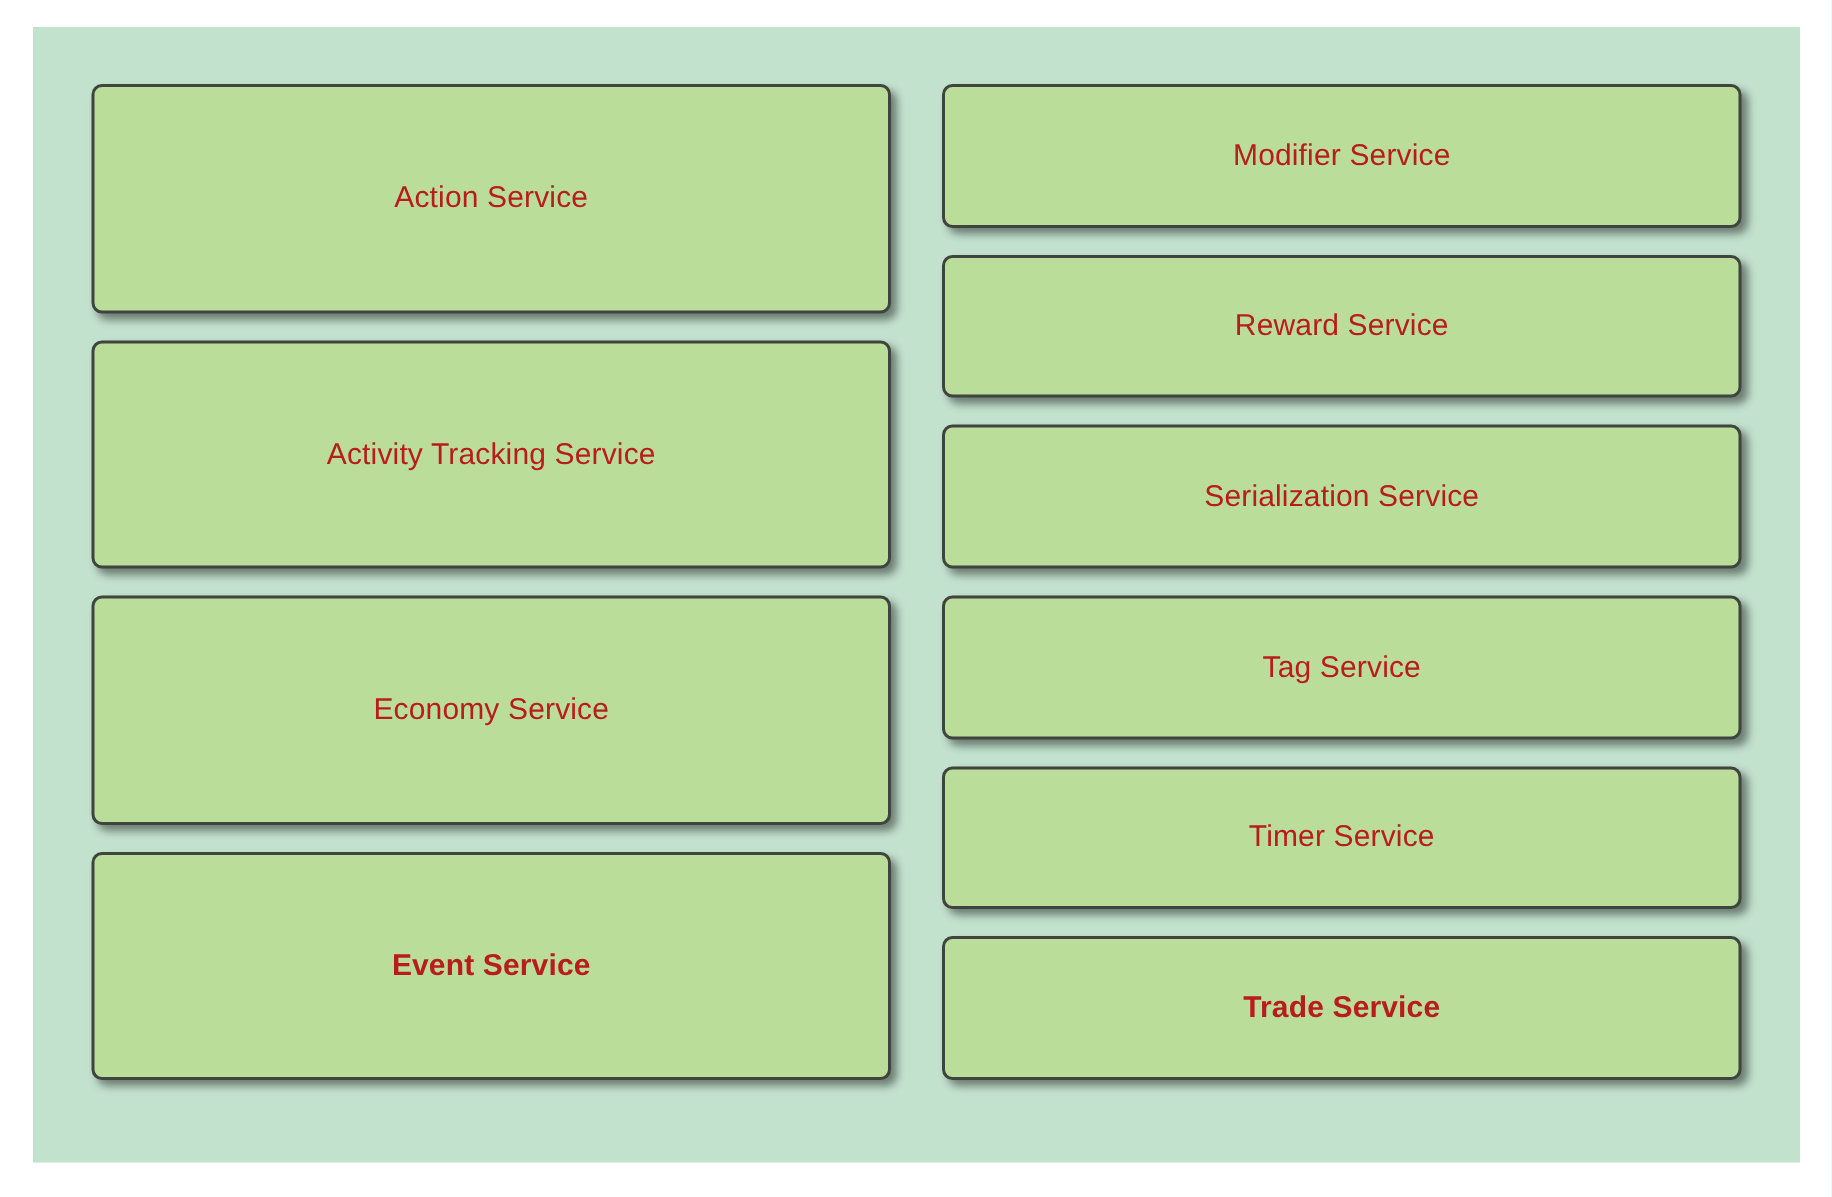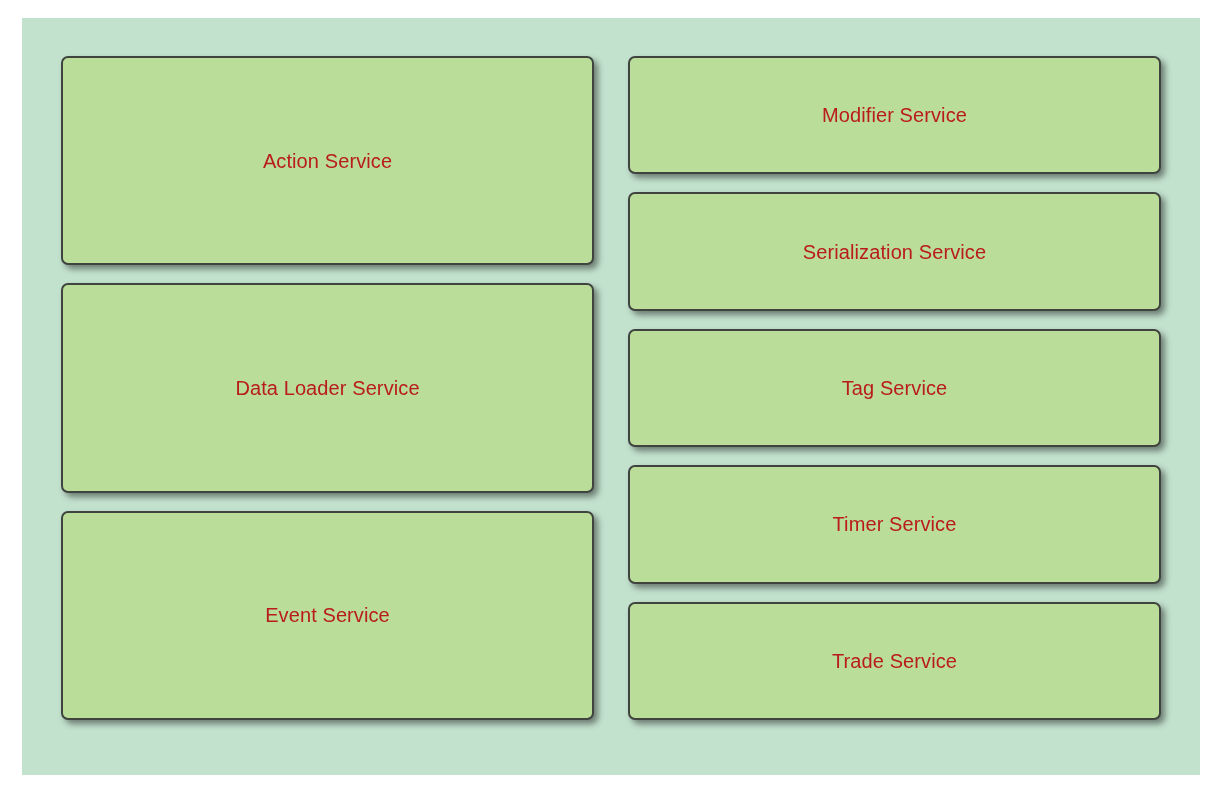--- a/index.html
+++ b/index.html
@@ -65,20 +65,21 @@
     box-shadow: 4px 4px 6px rgba(0, 0, 0, 0.45);
     display: flex;
     align-items: center;
     justify-content: center;
     box-sizing: border-box;
     overflow: hidden;
   }
 
   .service-column .service-box:last-child {
     margin-bottom: 18px;
+    font-weight: bold;
   }
 
   .service-box-label {
     font-family: "Liberation Sans", sans-serif;
     font-size: 20px;
     line-height: 1.2;
     color: #b91c1c;
     text-align: center;
     letter-spacing: 0.1px;
     white-space: nowrap;
@@ -89,41 +90,47 @@
 
 <div id="diagram-panel">
   <div id="service-columns">
 
     <div class="service-column" id="service-column-left">
 
       <div class="service-box">
         <span class="service-box-label">Action Service</span>
       </div>
 
+      <div class="service-box">
+        <span class="service-box-label">Activity Tracking Service</span>
+      </div>
+
 
 
       <div class="service-box">
-        <span class="service-box-label">Data Loader Service</span>
+        <span class="service-box-label">Economy Service</span>
       </div>
-
 
 
       <div class="service-box">
         <span class="service-box-label">Event Service</span>
       </div>
 
     </div>
 
     <div class="service-column" id="service-column-right">
 
       <div class="service-box">
         <span class="service-box-label">Modifier Service</span>
       </div>
 
 
+      <div class="service-box">
+        <span class="service-box-label">Reward Service</span>
+      </div>
 
       <div class="service-box">
         <span class="service-box-label">Serialization Service</span>
       </div>
 
       <div class="service-box">
         <span class="service-box-label">Tag Service</span>
       </div>
 
       <div class="service-box">

